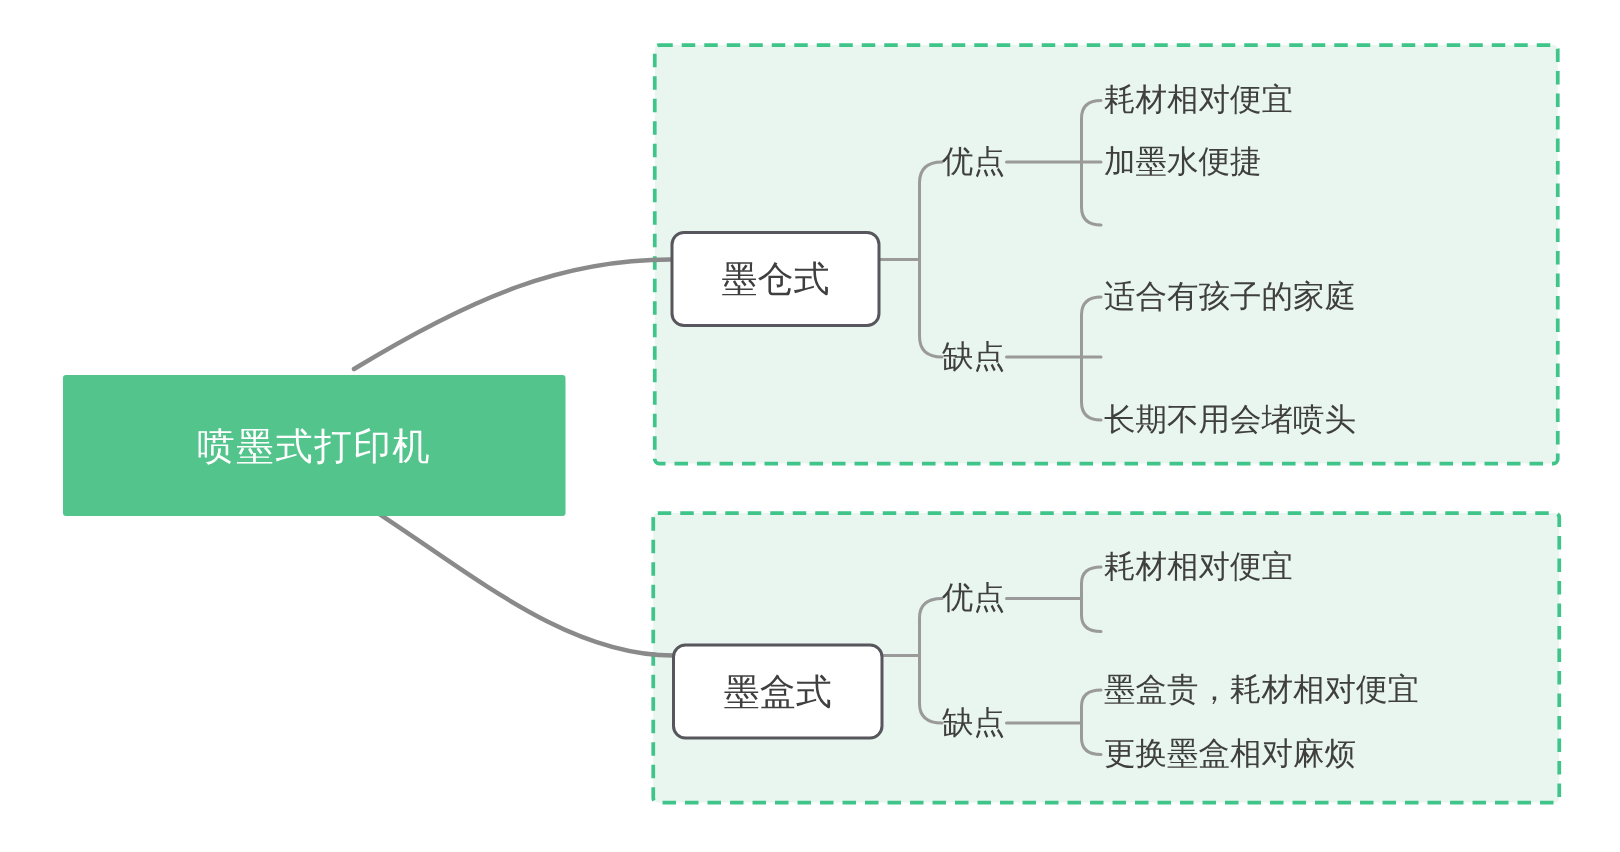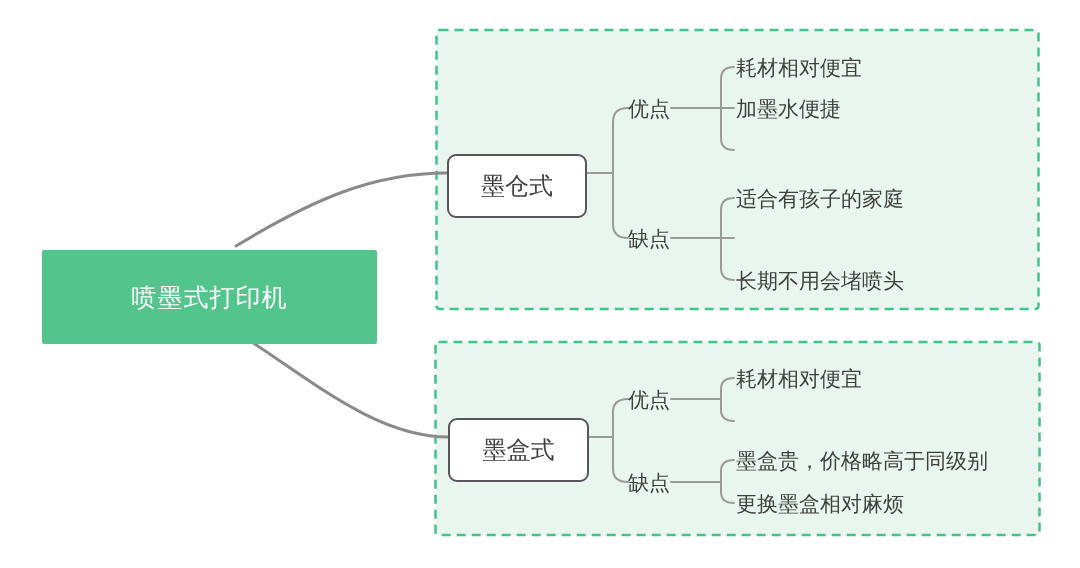--- a/index.html
+++ b/index.html
@@ -33,21 +33,21 @@
     left:42px;top:239px;width:335px;height:94px;
     background:var(--accent-green);color:var(--root-text);
     border-radius:2px;font-size:25px;letter-spacing:1px;
   }
   .branch-box{
     background:var(--node-fill);
     border:2px solid var(--node-border);
     border-radius:9px;color:var(--node-text);font-size:24px;
   }
   .branch-1{left:447px;top:143px;width:136px;height:60px;}
-  .branch-2{left:448px;top:407px;width:137px;height:60px;font-family:Liberation Mono, monospace;}
+  .branch-2{left:448px;top:418px;width:137px;height:60px;font-family:Liberation Mono, monospace;}
   .lvl-label,.leaf{
     position:absolute;z-index:2;color:var(--node-text);font-size:21px;
     white-space:nowrap;transform:translateY(-50%);line-height:1;
   }
   .lvl-label{left:628px;}
   .leaf{left:736px;}
 </style>
 </head>
 <body>
 
@@ -88,16 +88,16 @@
 
   <div class="leaf" style="top:67px">耗材相对便宜</div>
   <div class="leaf" style="top:108px">加墨水便捷</div>
   <div class="leaf" style="top:198px">适合有孩子的家庭</div>
   <div class="leaf" style="top:280px">长期不用会堵喷头</div>
 
   <div class="lvl-label" style="top:399px">优点</div>
   <div class="lvl-label" style="top:482px">缺点</div>
 
   <div class="leaf" style="top:378px">耗材相对便宜</div>
-  <div class="leaf" style="top:460px">墨盒贵，价格略高于同级别</div>
+  <div class="leaf" style="top:460px">墨盒贵，耗材相对便宜</div>
   <div class="leaf" style="top:503px">更换墨盒相对麻烦</div>
 
 </div>
 
 </body></html>

